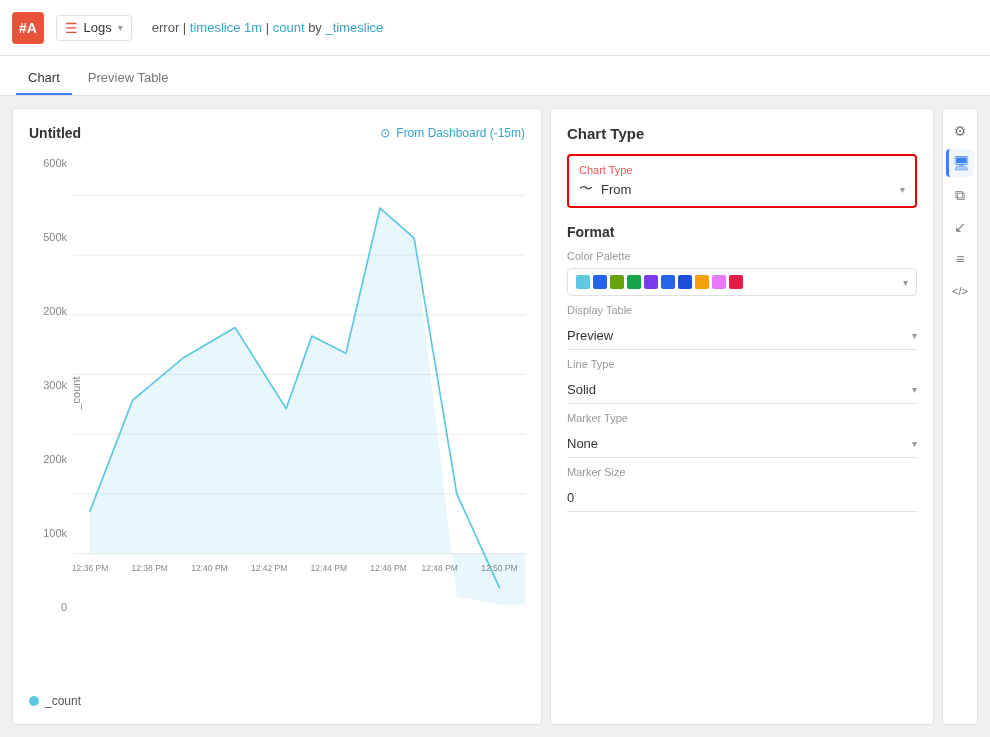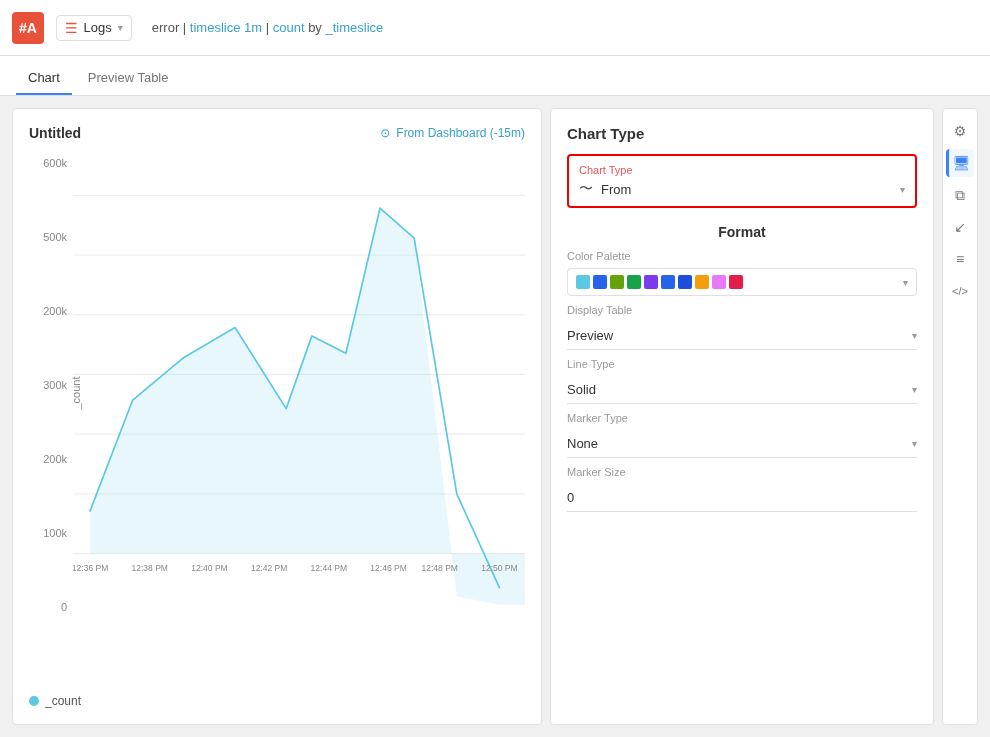--- a/index.html
+++ b/index.html
@@ -43,21 +43,21 @@
     .chart-type-box { border: 2px solid #e00; border-radius: 4px; margin-bottom: 16px; padding: 8px 10px; }
     .field-label { font-size: 11px; color: #e55; margin-bottom: 4px; }
     .select-row { display: flex; align-items: center; justify-content: space-between; cursor: pointer; }
     .select-row-left { display: flex; align-items: center; gap: 8px; }
     .line-icon { font-size: 14px; color: #555; }
     .select-value { font-size: 13px; color: #333; }
     .select-arrow { font-size: 10px; color: #999; }
 
     
     .format-section { }
-    .format-title { font-size: 14px; font-weight: 600; color: #333; margin-bottom: 10px; text-align: center; }
+    .format-title { font-size: 14px; font-weight: 600; color: #333; margin-bottom: 10px; }
 
     .field-group { margin-bottom: 8px; }
     .field-group-label { font-size: 11px; color: #999; margin-bottom: 6px; }
 
     
     .color-palette-row { display: flex; align-items: center; justify-content: space-between; border: 1px solid #e0e0e0; border-radius: 4px; padding: 6px 8px; }
     .color-dots { display: flex; gap: 3px; }
     .color-dot { width: 14px; height: 14px; border-radius: 2px; }
 
     

